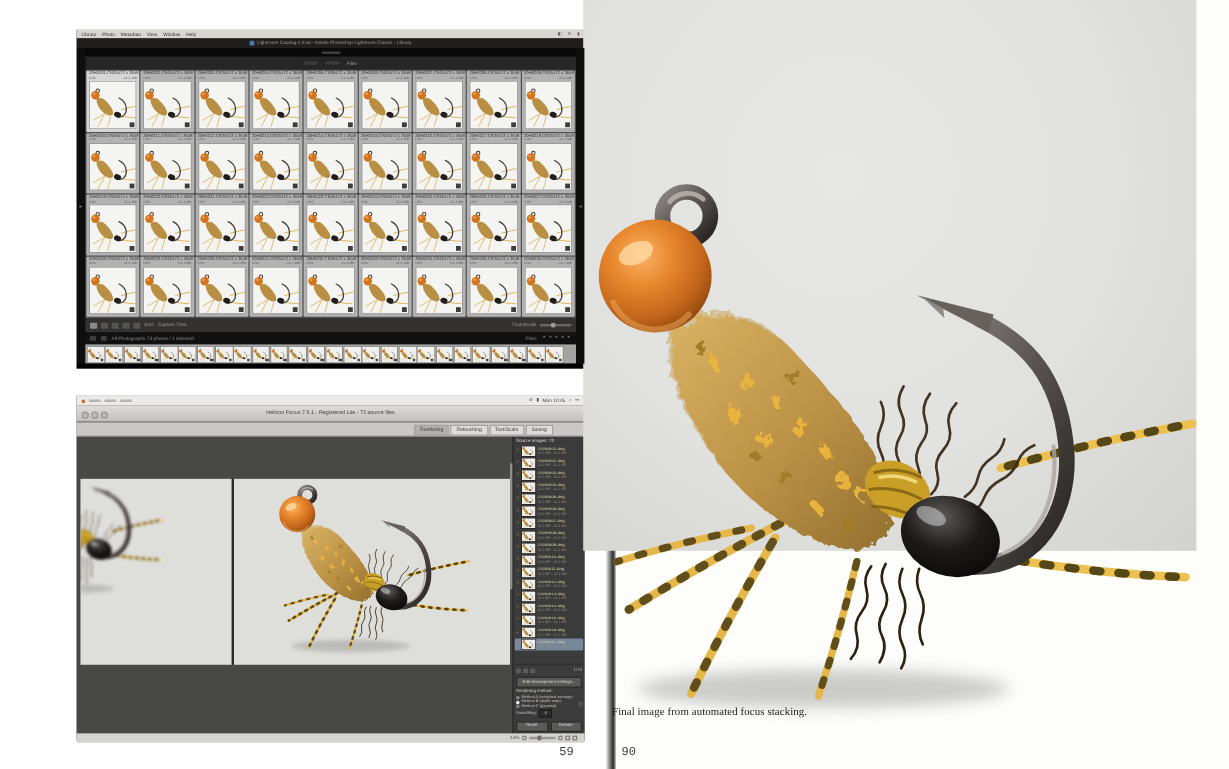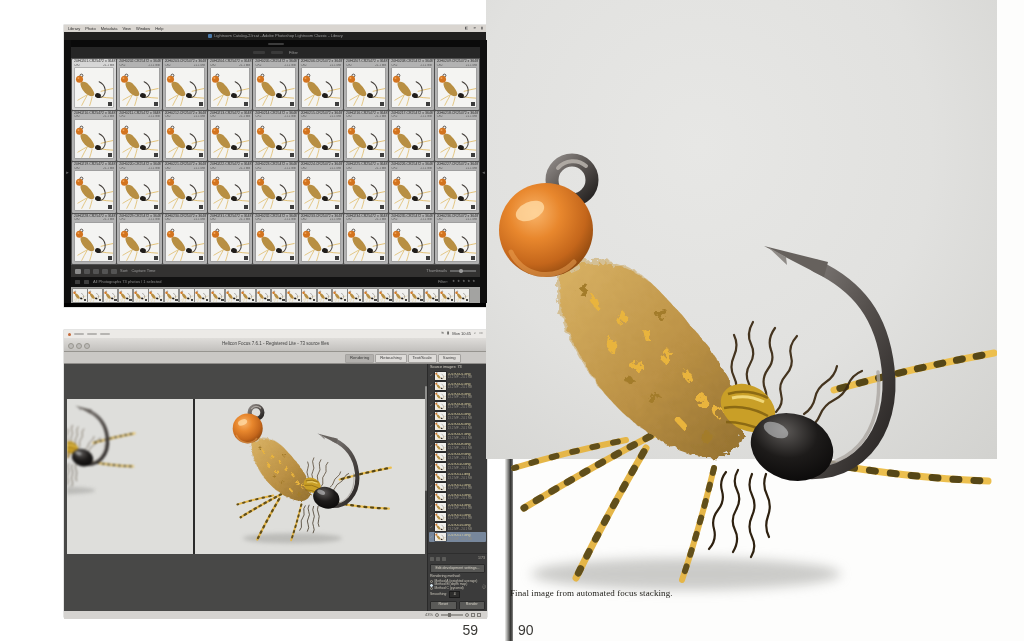--- a/index.html
+++ b/index.html
@@ -7,21 +7,21 @@
          font-family:"Liberation Sans",sans-serif;}
   
   .page-left{position:absolute;left:0;top:0;width:506px;height:641px;background:#ffffff}
   .gutter{position:absolute;left:505px;top:0;width:8px;height:641px;
           background:linear-gradient(to right,#efefed,#6a6a68 50%,#2f2f2d 72%,#8a8a88 100%)}
   .page-right{position:absolute;left:486px;top:0;width:511px;height:459px;
           background:radial-gradient(ellipse at 42% 32%,#e7e7e5 0%,#e1e1df 55%,#d2d2cf 100%)}
   .photo-svg{position:absolute;left:0;top:0;width:511px;height:641px}
   .caption{position:absolute;left:24px;top:588px;font-family:"Liberation Serif",serif;
            font-size:9px;color:#23221d;letter-spacing:.1px}
-  .folio{font-family:Liberation Sans, sans-serif;font-size:14px;color:#3a3936}
+  .folio{font-family:Liberation Mono, monospace;font-size:10px;color:#3a3936}
   .folio-60{position:absolute;left:32px;top:622px}
   .folio-59{position:absolute;left:448px;top:622px;width:30px;text-align:right}
   .spacer{flex:1}
   
   .lr{position:absolute;left:64px;top:25px;width:423px;height:282px;background:#141414;
       box-shadow:0 0 0 .5px #c9c9c7}
   .lr-menubar{height:7px;background:#d9d5d0;display:flex;align-items:center;gap:5px;
       padding:0 4px;font-size:4px;color:#2e2e2e;line-height:1}
   .lr-menubar .micon{color:#555;font-size:3.5px}
   .lr-titlebar{height:8px;background:#201f1e;color:#9b9b9b;font-size:4px;display:flex;

